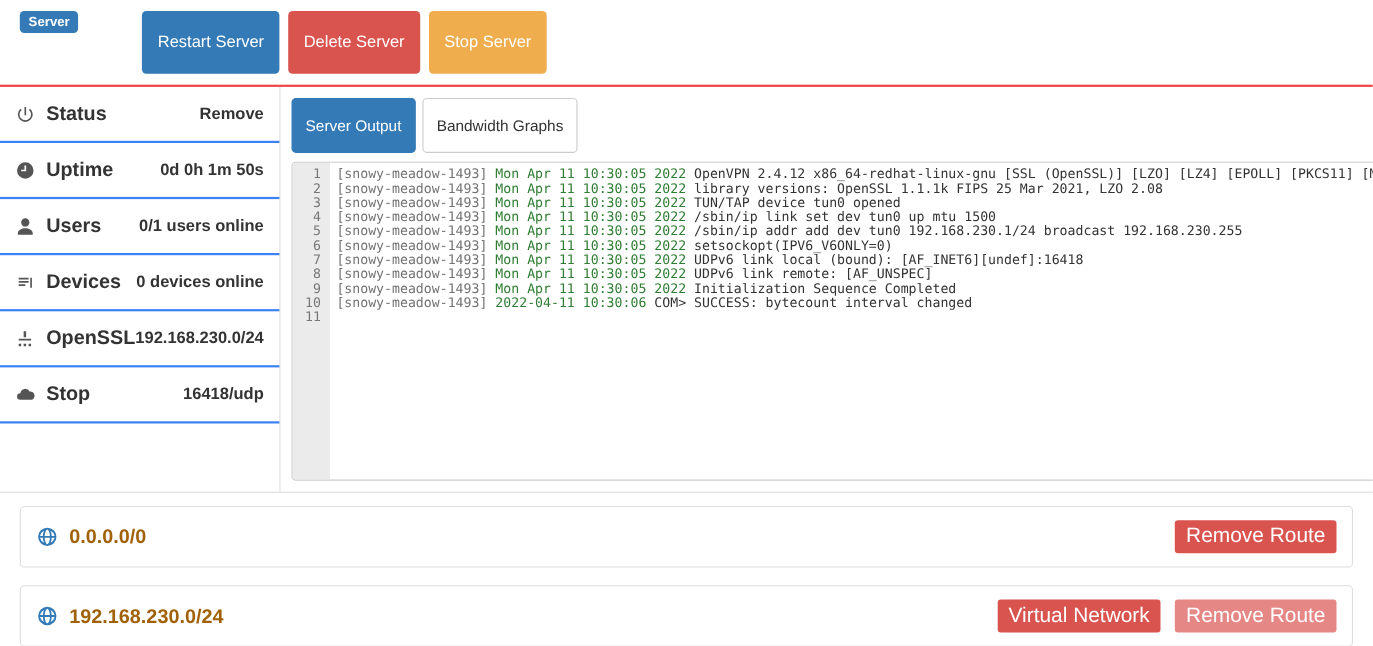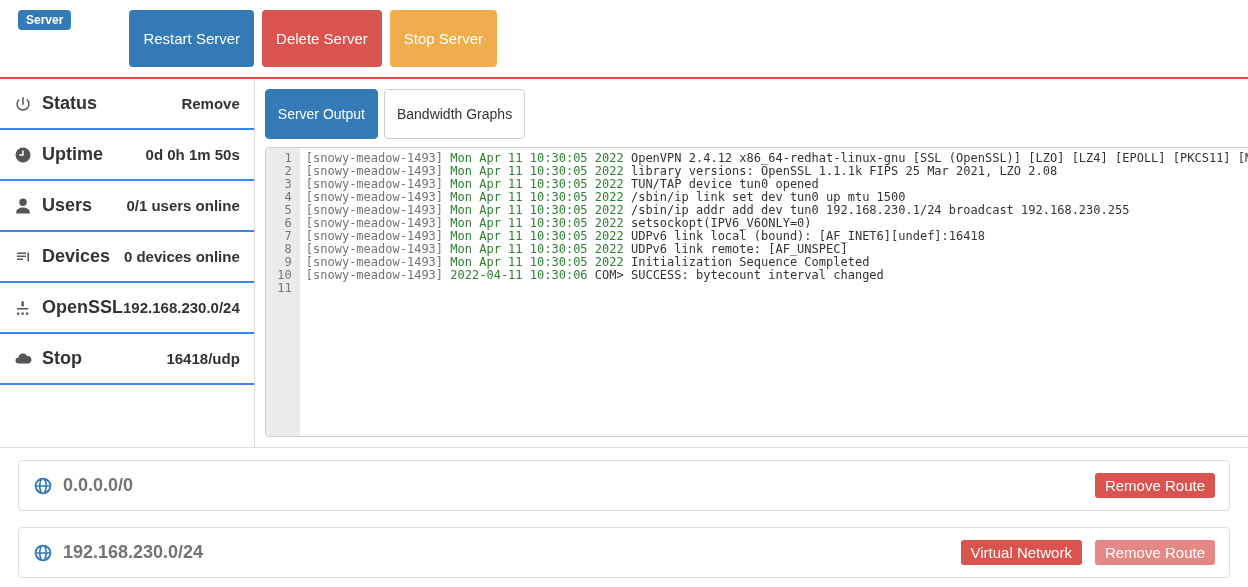--- a/index.html
+++ b/index.html
@@ -5,21 +5,21 @@
   * { box-sizing: border-box; margin: 0; padding: 0; }
   body { font-family: -apple-system, BlinkMacSystemFont, "Segoe UI", Helvetica, Arial, sans-serif; background: #fff; color: #333; width: 1248px; }
   .topbar { display: flex; align-items: flex-start; padding: 10px 18px; border-bottom: 2px solid #ef4444; gap: 46px; }
   .badge-server { background: #337ab7; color: #fff; font-size: 12px; font-weight: 700; padding: 3px 8px; border-radius: 4px; margin-right: 12px; }
   .title { font-size: 24px; font-weight: 700; color: #555; flex: 1; }
   .topbar-actions { display: flex; gap: 8px; }
   .btn { display: inline-flex; align-items: center; border: none; border-radius: 4px; padding: 20px 14px; font-size: 15px; color: #fff; cursor: pointer; }
   .btn-primary { background: #337ab7; }
   .btn-warning { background: #f0ad4e; }
   .btn-danger { background: #d9534f; }
-  .btn-danger-sm { background: #d9534f; color:#fff; border:none; border-radius:3px; padding:4px 10px; font-size:15px; cursor:pointer; }
+  .btn-danger-sm { background: #d9534f; color:#fff; border:none; border-radius:3px; padding:4px 10px; font-size:19px; cursor:pointer; }
   .btn-danger-sm.disabled { background:#e48785; cursor:default; }
   .main { display: flex; }
   .sidebar { width: 282px; border-right: 1px solid #ddd; }
   .side-item { display: flex; align-items: center; justify-content: space-between; padding: 14px 14px; border-bottom: 2px solid #3b82f6; }
   .side-left { display: flex; align-items: center; gap: 10px; }
   .side-label { font-size: 18px; font-weight: 700; color: #333; }
   .side-value { font-size: 15px; font-weight: 700; color: #333; }
   .side-icon { width: 18px; height: 18px; fill: #555; flex-shrink:0; }
   .content { flex: 1; padding: 10px; position: relative; }
   .tabs { display: flex; gap: 6px; align-items:center; }
@@ -29,21 +29,21 @@
   .gutter { background:#ebebeb; color:#777; text-align:right; padding: 4px 8px 4px 4px; user-select:none; min-width:34px; }
   .gutter div { line-height: 13px; height:13px; }
   .lines { padding:4px 6px; white-space:nowrap; }
   .lines .row { line-height:13px; height:13px; }
   .host { color:#737373; }
   .ts   { color:#2e7d32; }
   .ts2  { color:#2e7d32; }
   .txt  { color:#333; }
   .routes-area { padding: 12px 18px; display:flex; flex-direction:column; gap:16px; border-top:1px solid #ddd;}
   .card { border:1px solid #ddd; border-radius:4px; padding:12px 14px; display:flex; align-items:center; }
-  .card-title { color:#737373; font-weight:700; font-size:18px; display:flex; align-items:center; gap:10px;justify-content:space-between;}
+  .card-title { color:#a16207; font-weight:700; font-size:18px; display:flex; align-items:center; gap:10px;justify-content:space-between;}
   .card-title svg { fill:#337ab7; width:20px; height:20px; }
   .card .spacer { flex:1; }
   .console-scroll::-webkit-scrollbar { height:10px; }
   .console-scroll::-webkit-scrollbar-thumb { background:#bbb; }
 </style>
 </head>
 <body>
 
 <div class="topbar">
   <span class="badge-server">Server</span>

